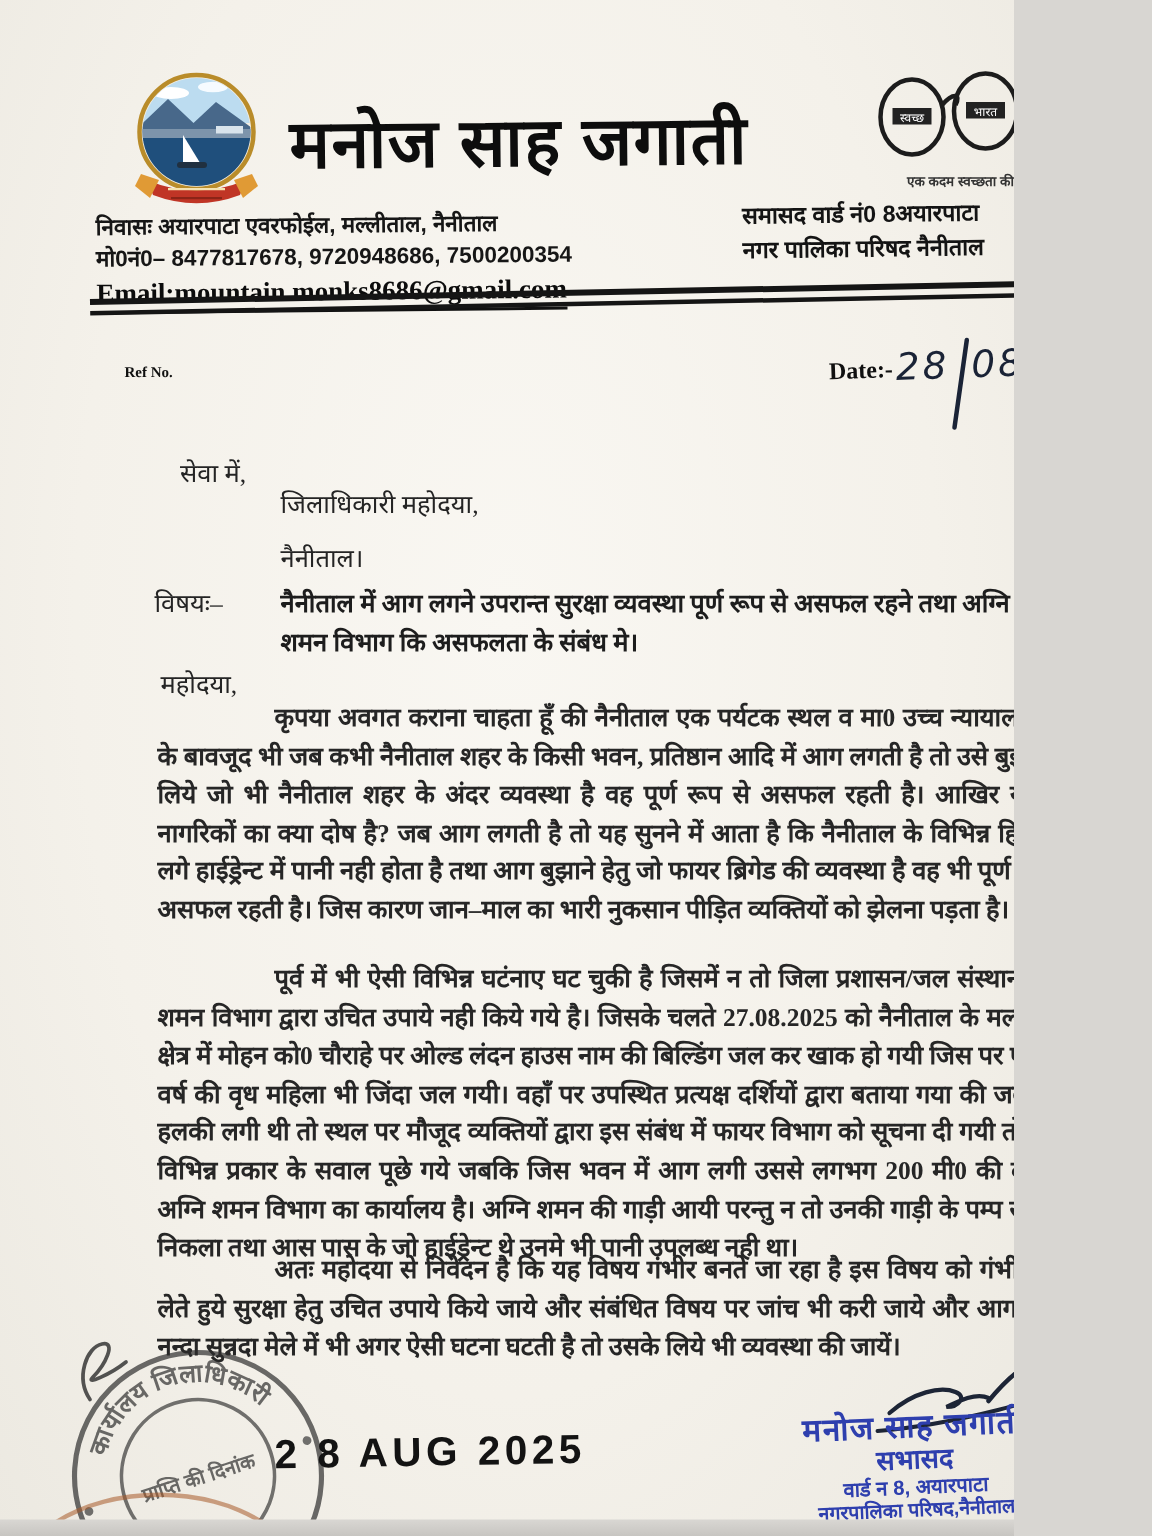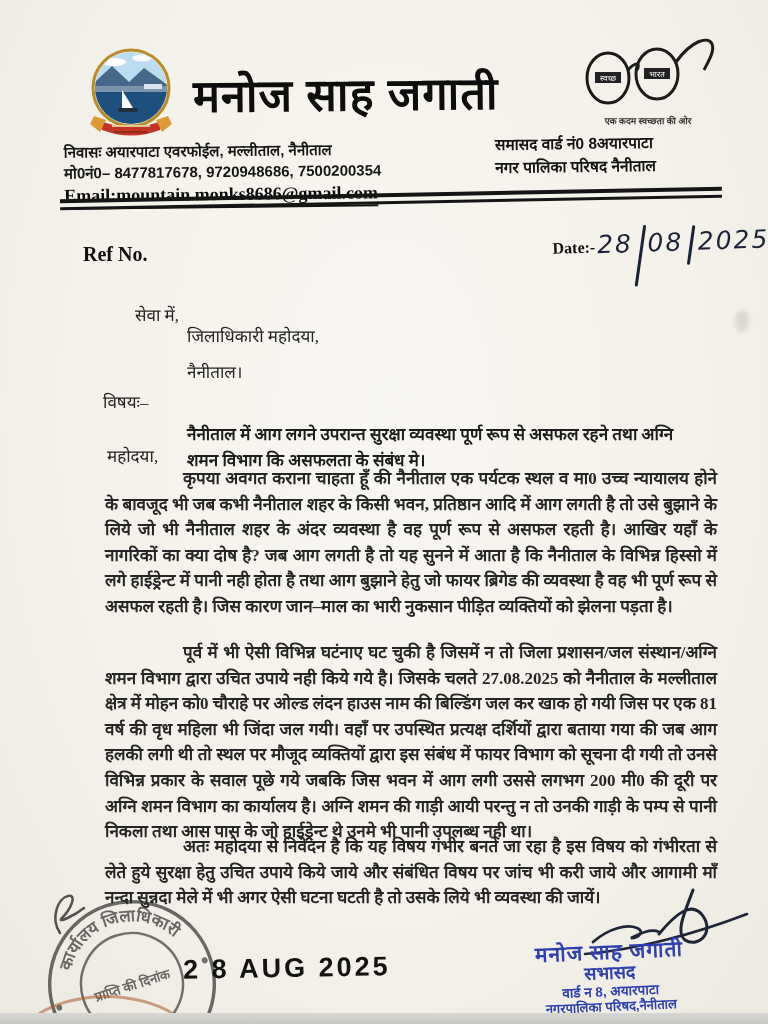--- a/index.html
+++ b/index.html
@@ -1,17 +1,17 @@
 <!DOCTYPE html>
 <html><head>
 <meta charset="utf-8">
 <style>
   html,body{margin:0;padding:0;background:#d8d6d2;}
   .page{
-    position:relative;width:768px;height:1024px;overflow:hidden;
+    position:relative;width:676px;height:1024px;overflow:hidden;
     background:
       radial-gradient(ellipse at 50% 40%, #f9f7f2 0%, #f4f1ea 60%, #ece9e1 100%);
     font-family:"Liberation Serif","DejaVu Serif",serif;
     color:#222;
   }
   .abs{position:absolute;}
   
   .lh-title{
     left:193px;top:62px;width:380px;
     font-family:"Liberation Sans","DejaVu Sans",sans-serif;
@@ -39,45 +39,45 @@
     transform:rotate(-1.1deg);
   }
   .swachh-caption{
     left:583px;top:114px;width:130px;text-align:center;
     font-size:9px;font-weight:700;color:#333;
     font-family:"Liberation Sans","DejaVu Sans",sans-serif;white-space:nowrap;
   }
   
   .ref-no{
     left:83px;top:243px;font-family:"Liberation Serif","DejaVu Serif",serif;
-    font-weight:700;font-size:20px;color:#101010;
+    font-weight:700;font-size:10px;color:#101010;
   }
   .date-row{left:553px;top:228px;display:flex;align-items:flex-start;transform:rotate(-2deg);}
   .date-label{
     font-family:"Liberation Serif","DejaVu Serif",serif;
     font-weight:700;font-size:16px;color:#101010;padding-top:8px;
   }
   .hw{
     font-family:"DejaVu Sans","Liberation Sans",sans-serif;
     font-size:25px;color:#1a2336;font-style:italic;letter-spacing:2px;padding:0 2px;
   }
   .hw-slash{
     width:2.5px;background:#1a2336;display:inline-block;
     transform:rotate(10deg);margin:0 4px;border-radius:2px;
   }
   .hw-slash.s1{height:62px;margin-top:-4px;}
   .hw-slash.s2{height:40px;margin-top:-2px;}
   
   .dev{font-size:17px;color:#242424;}
-  .to-intro{left:135px;top:303px;}
+  .to-intro{left:120px;top:303px;}
   .to-name{left:187px;top:324px;}
   .to-place{left:187px;top:360px;text-align:center;}
   .subject-label{left:103px;top:390px;font-weight:400;}
   .subject-text{
-    left:187px;top:390px;width:490px;font-weight:700;line-height:26px;color:#1d1d1d;margin-top:32px;
+    left:187px;top:390px;width:490px;font-weight:700;line-height:26px;color:#1d1d1d;
   }
   .salutation{left:107px;top:444px;}
   .para{
     left:105px;width:612px;text-align:justify;line-height:25.6px;
     font-size:17px;color:#262626;font-weight:bold;
   }
   .para.p1{top:466px;text-indent:78px;}
   .para.p2{top:640px;text-indent:78px;}
   .para.p3{top:834px;text-indent:78px;}
   

